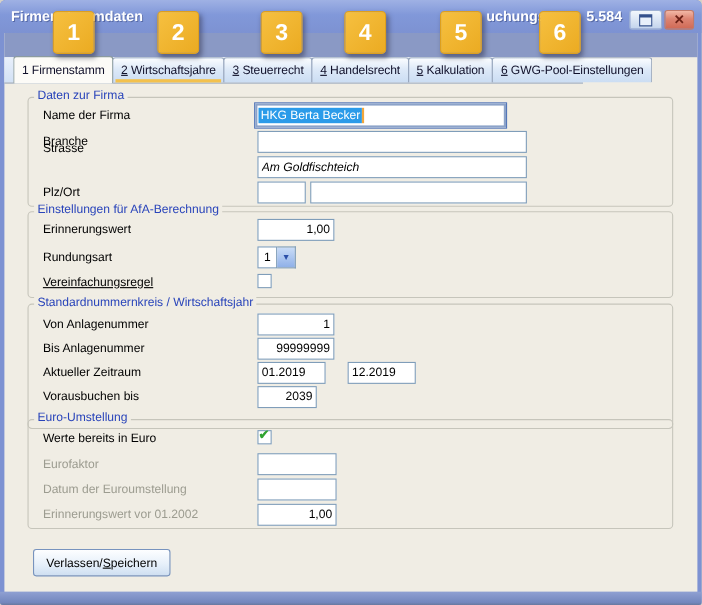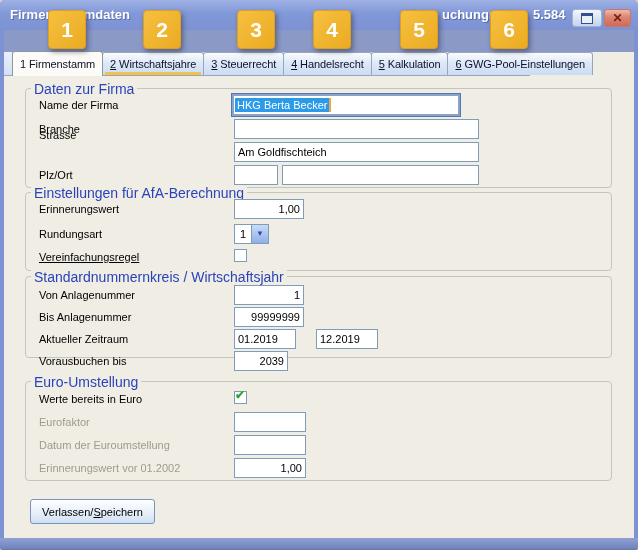--- a/index.html
+++ b/index.html
@@ -29,21 +29,21 @@
     background:linear-gradient(#E9F0FB,#D2E1F5);border-bottom:1px solid #97A6BC;padding-left:8px;display:flex;align-items:flex-end;}
   .tab{position:relative;box-sizing:border-box;height:23px;margin-left:-1px;padding:0 7px;display:inline-flex;align-items:center;
     border:1px solid #97A6BC;border-bottom:none;border-radius:3px 3px 0 0;
     background:linear-gradient(#FBFDFF,#DDE9F8 45%,#CBDDF3);font-size:11px;color:#10102A;cursor:default;letter-spacing:-0.1px;}
   .tab span{white-space:pre;}
   .tab.active{height:25px;background:#FCFBF7;z-index:2;margin-left:0;margin-bottom:-1px;border-color:#8A9A9B;}
   .u{text-decoration:underline;}
   .hotline{position:absolute;left:2px;right:2px;bottom:0;height:3px;background:#F3C14D;}
   
   .gb{position:absolute;left:25px;width:587px;border:1px solid #C6C5BB;border-radius:4px;box-sizing:border-box;}
-  .gbcap{position:absolute;left:5px;top:-8px;background:#F0EDE4;padding:0 3px;font-size:14px;color:#2944BA;white-space:pre;}
+  .gbcap{position:absolute;left:5px;top:-8px;background:#F0EDE4;padding:0 3px;font-size:11px;color:#2944BA;white-space:pre;}
   .lbl{position:absolute;left:13px;font-size:11px;color:#000;line-height:20px;white-space:pre;}
   .lbl.dis{color:#9C9C90;}
   .txt{position:absolute;box-sizing:border-box;height:20px;border:1px solid #7F9DB9;background:#FFFFFF;
     font-family:"Liberation Sans",sans-serif;font-size:11px;color:#000;padding:0 3px;outline:none;}
   .txt.num{text-align:right;}
   
   .fld-foc{position:absolute;box-sizing:border-box;height:22px;border:2px solid #8CA3C9;box-shadow:0 0 0 1px #5376B8;
     background:#FFFFFF;display:flex;align-items:center;padding:0 1px;}
   .sel{background:#2B9BE9;color:#FFFFFF;font-size:11px;padding:1px 2px;white-space:pre;}
   .caret{display:inline-block;width:2px;height:14px;background:#F2A63C;margin-left:0;}
@@ -119,42 +119,42 @@
   <div class="gb" style="top:88px;height:100px;">
     <span class="gbcap">Daten zur Firma</span>
     <span class="lbl" style="top:6px;">Name der Firma</span>
     <div class="fld-foc" style="left:206px;top:5px;width:228px;">
       <span class="sel">HKG Berta Becker</span>
         <span class="caret"></span>
     </div>
     <span class="lbl" style="top:30px;">Branche</span>
     <input class="txt" style="left: 208px; top: 30px; width: 245px;" value="">
     <span class="lbl" style="top:36px;">Strasse</span>
-    <input class="txt" style="left: 208px; top: 53px; width: 245px;" value="Am Goldfischteich">
+    <input class="txt" style="left: 208px; top: 53px; width: 245px; font-style: italic;" value="Am Goldfischteich">
     <span class="lbl" style="top:76px;">Plz/Ort</span>
     <input class="txt" style="left: 208px; top: 76px; width: 44px;" value="">
     <input class="txt" style="left: 256px; top: 76px; width: 197px;" value="">
   </div>
 
   <div class="gb" style="top:192px;height:79px;">
     <span class="gbcap">Einstellungen für AfA-Berechnung</span>
     <span class="lbl" style="top:6px;">Erinnerungswert</span>
     <input class="txt num" style="left: 208px; top: 6px; width: 70px;" value="1,00">
     <span class="lbl" style="top:31px;">Rundungsart</span>
     <div class="combo" style="left:208px;top:31px;">
       <span class="combo-val">1</span>
       <span class="combo-btn">
         <span class="combo-arrow">▼</span>
       </span>
     </div>
     <span class="lbl" style="top:54px;text-decoration:underline;">Vereinfachungsregel</span>
     <span class="chk" style="left:208px;top:56px;"></span>
   </div>
 
-  <div class="gb" style="top:276px;height:82px;">
+  <div class="gb" style="top:276px;height:114px;">
     <span class="gbcap">Standardnummernkreis / Wirtschaftsjahr</span>
     <span class="lbl" style="top:8px;">Von Anlagenummer</span>
     <input class="txt num" style="left: 208px; top: 8px; width: 70px;" value="1">
     <span class="lbl" style="top:30px;">Bis Anlagenummer</span>
     <input class="txt num" style="left: 208px; top: 30px; width: 70px;" value="99999999">
     <span class="lbl" style="top:52px;">Aktueller Zeitraum</span>
     <input class="txt" style="left: 208px; top: 52px; width: 62px;" value="01.2019">
     <input class="txt" style="left: 290px; top: 52px; width: 62px;" value="12.2019">
     <span class="lbl" style="top:74px;">Vorausbuchen bis</span>
     <input class="txt num" style="left: 208px; top: 74px; width: 54px;" value="2039">

